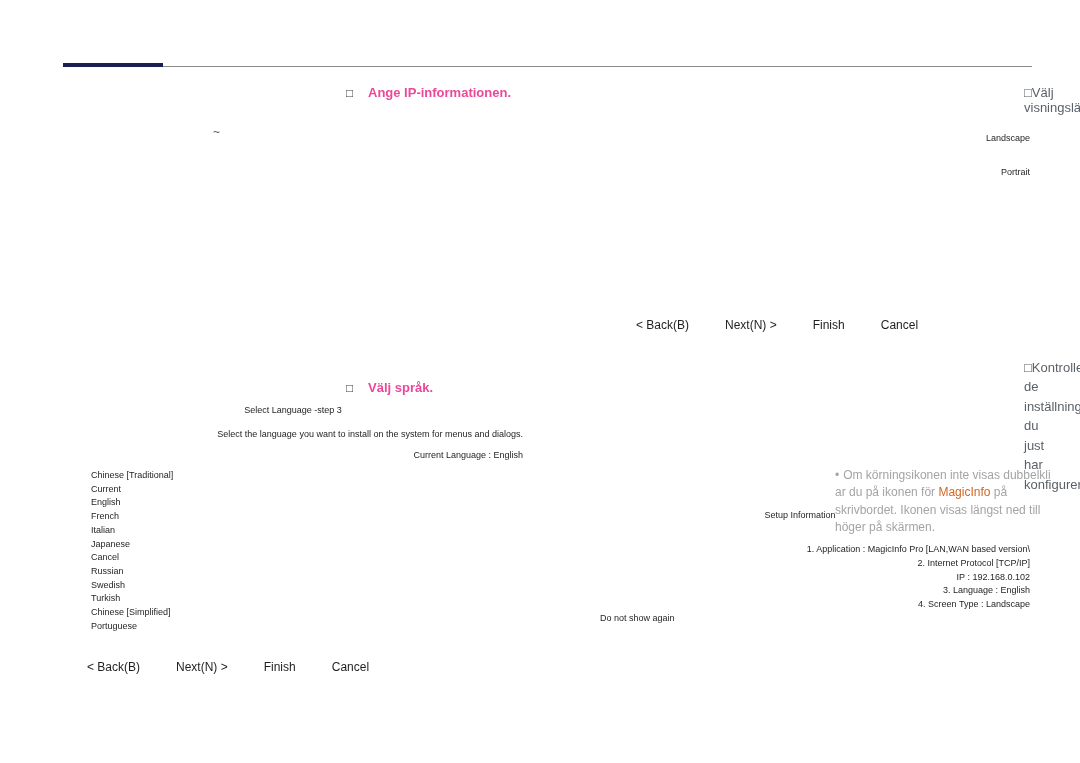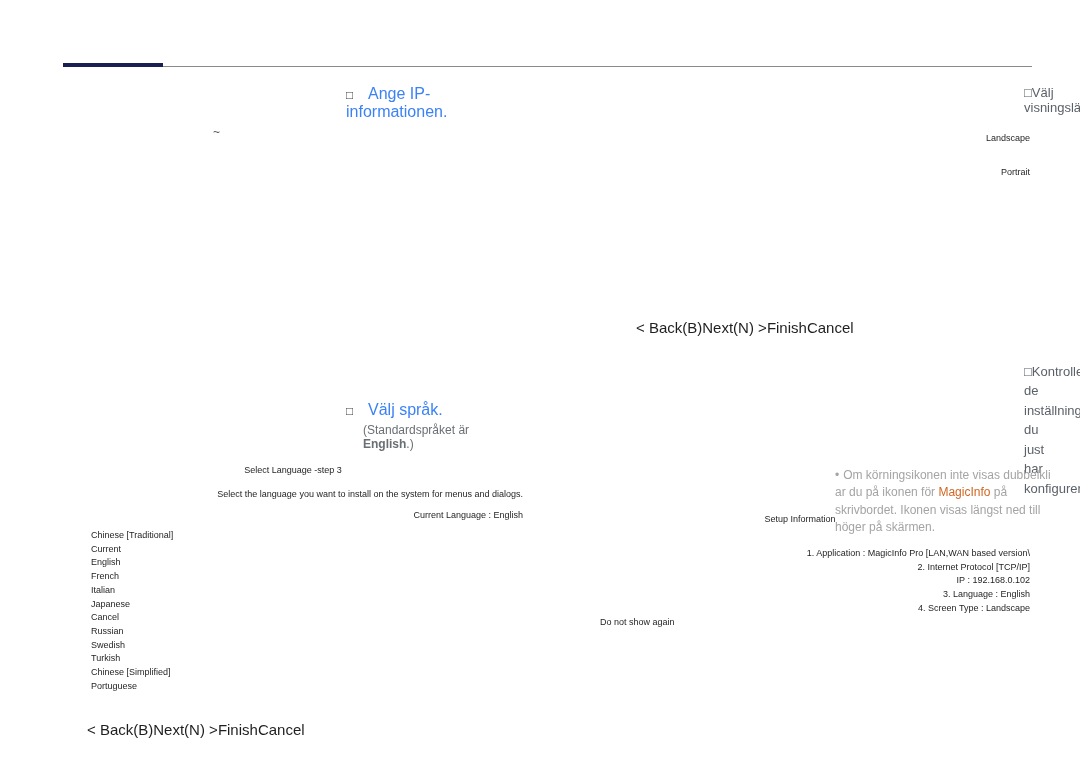--- a/index.html
+++ b/index.html
@@ -30,24 +30,25 @@
   
   .col-left, .col-right {
     position: absolute;
     top: 85px;
     width: 460px;
   }
   .col-left  { left: 63px;  }
   .col-right { left: 570px; }
 
   .step-title {
-    color: #3b82f6;
-    font-size: 16px;
+    color: #ec4899;
+    font-size: 13px;
     margin-left: 283px;
     margin-bottom: 10px;
+    font-weight: bold;
   }
   .step-title .bullet {
     display:inline-block;
     width: 14px;
     font-size: 12px;
     color: #404040;
     margin-right: 8px;
   }
   .step-title .bullet::before { content:"\25A1"; }
   .step-title-right {
@@ -77,21 +78,22 @@
   .dialog .dlg-title {
     text-align:center;
     font-size: 9px;
     margin-bottom: 12px;
   }
   .dialog .indent { padding-left: 20px; }
   .dialog .row { margin: 2px 0; text-align: right; }
   .dialog .buttons {
     margin-top: 28px;
     display:flex;
-    font-size: 15px;
+    gap: 36px;
+    font-size: 12px;
     padding-left: 24px;
     text-align: right;
   }
   .dialog .buttons span { white-space: nowrap; }
   .lang-list div { margin: 2px 8px; }
 
   .substep {
     margin-top: 280px;
   }
   .subtext {
@@ -125,23 +127,20 @@
 <div class="col-left">
 
   <div class="step-title">
     <span class="bullet"></span><span>Ange IP-informationen.</span>
   </div>
   <div class="tilde">~</div>
 
   <div class="substep">
     <div class="step-title" style="margin-bottom:4px;">
       <span class="bullet"></span><span>Välj språk.</span>
-    </div>
-    <div class="subtext">
-      <span>(Standardspråket är </span><span class="bold">English</span><span>.)</span>
     </div>
 
     <div class="dialog">
       <div class="dlg-title">Select Language -step 3</div>
       <div class="row">Select the language you want to install on the system for menus and dialogs.</div>
       <div class="row" style="margin-top:10px;">Current Language     :     English</div>
       <div class="indent lang-list" style="margin-top:8px;">
         <div>Chinese [Traditional]</div>
         <div>Current</div>
         <div>English</div>

